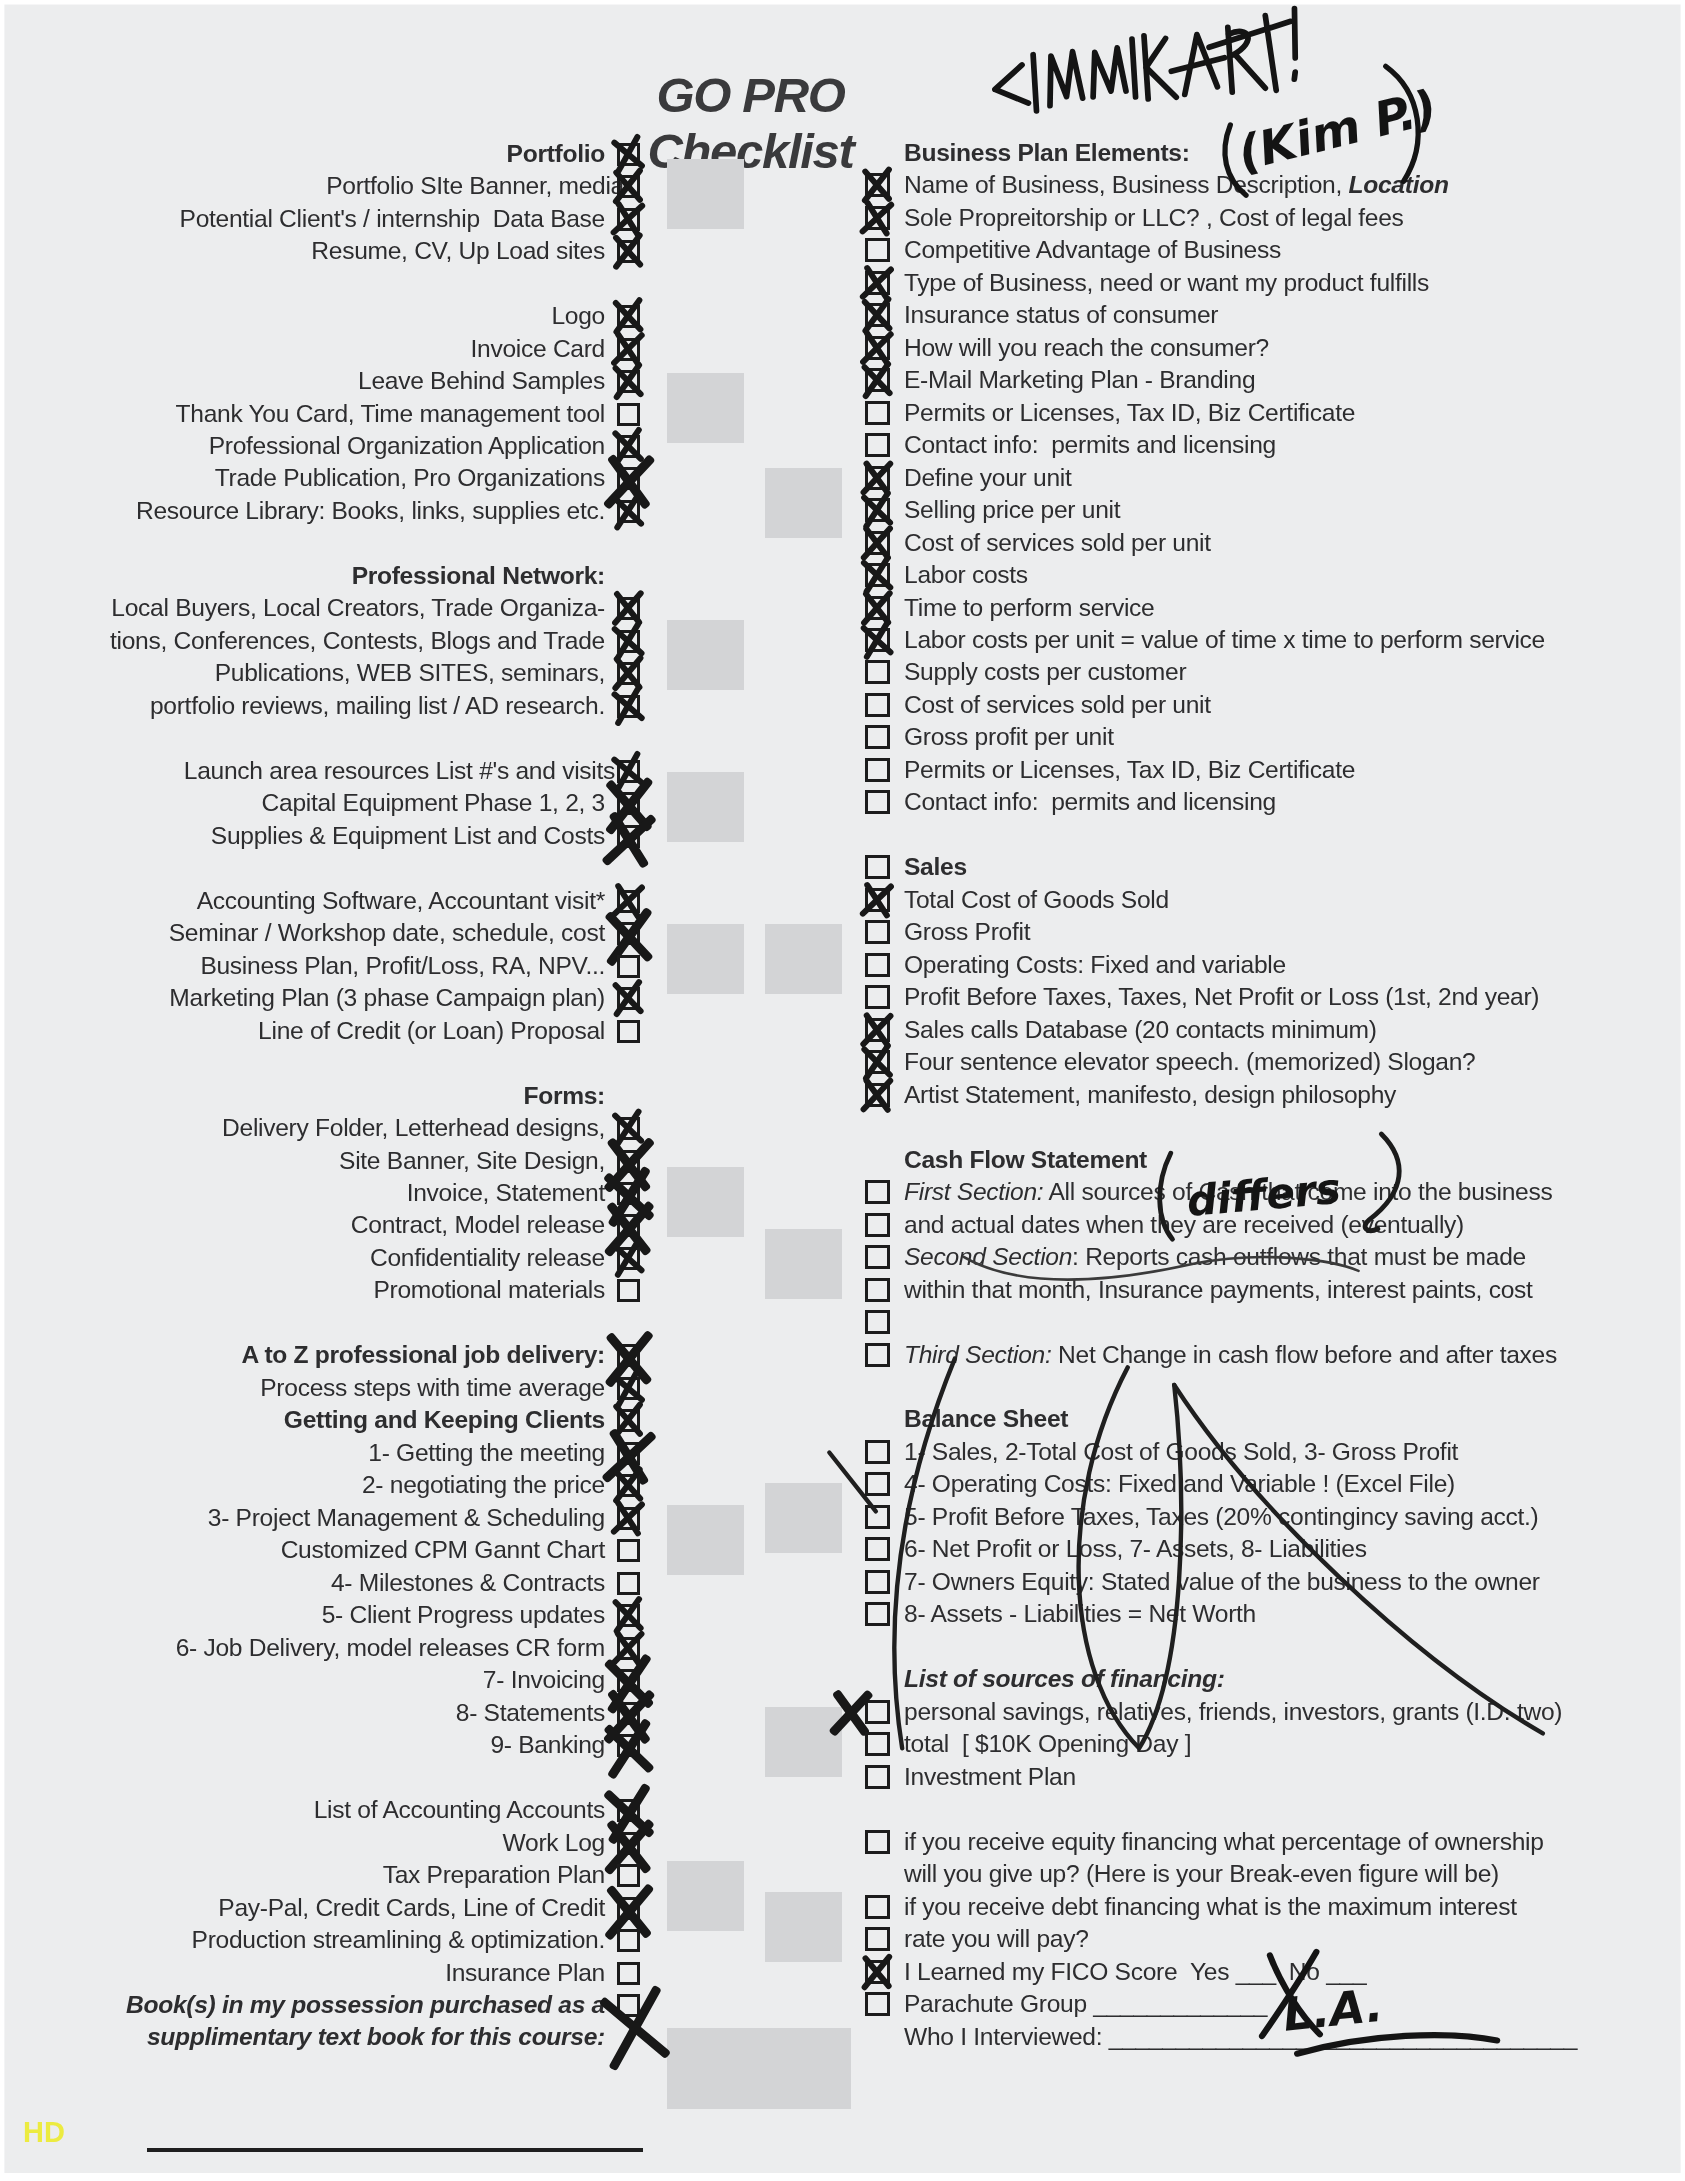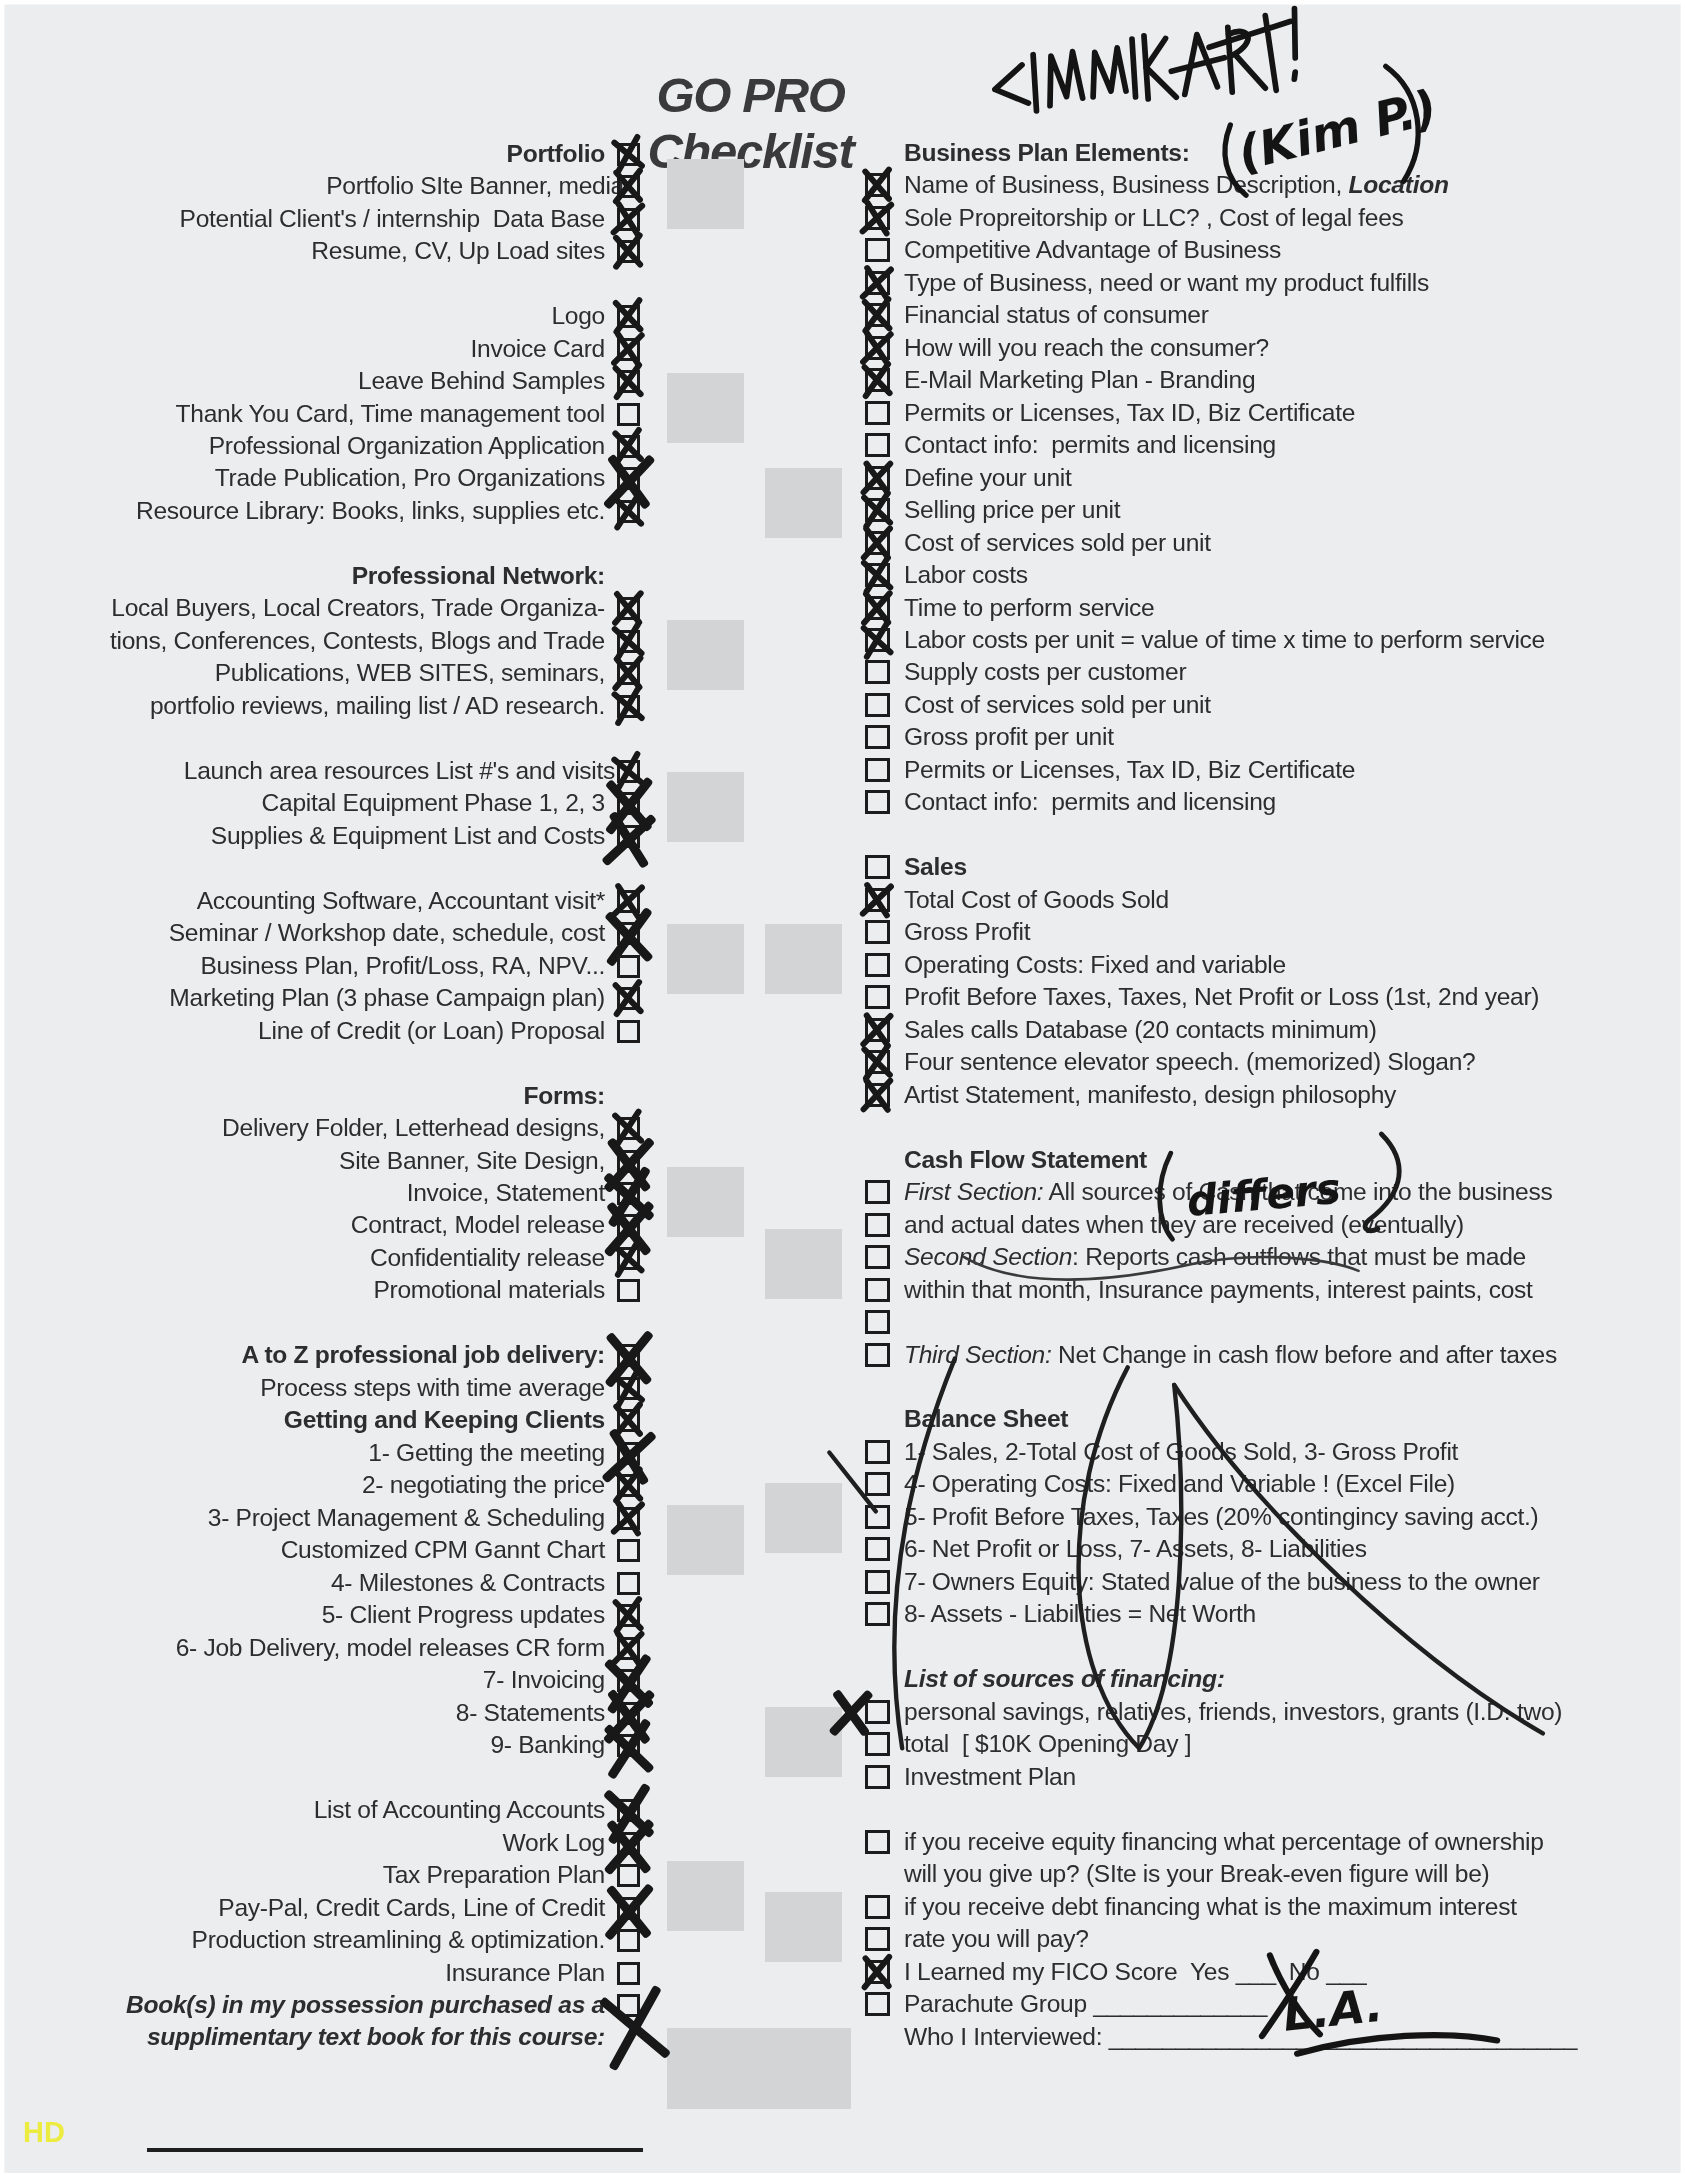--- a/index.html
+++ b/index.html
@@ -332,21 +332,21 @@
       <div class="row right" style="top: 235px;">
         <span class="lbl">Competitive Advantage of Business</span>
         <span class="cbox"></span>
       </div>
       <div class="row right" style="top: 268px;">
         <span class="lbl">Type of Business, need or want my product fulfills</span>
         <span class="cbox"></span>
         <span class="xmark" style="width: 40px; height: 40px; left: 857px; top: -5.3px; transform: rotate(8deg);"></span>
       </div>
       <div class="row right" style="top: 300px;">
-        <span class="lbl">Financial status of consumer</span>
+        <span class="lbl">Insurance status of consumer</span>
         <span class="cbox"></span>
         <span class="xmark" style="width: 40px; height: 40px; left: 857px; top: -5.3px; transform: rotate(-2deg);"></span>
       </div>
       <div class="row right" style="top: 333px;">
         <span class="lbl">How will you reach the consumer?</span>
         <span class="cbox"></span>
         <span class="xmark" style="width: 40px; height: 40px; left: 857px; top: -5.3px; transform: rotate(7deg);"></span>
       </div>
       <div class="row right" style="top: 365px;">
         <span class="lbl">E-Mail Marketing Plan - Branding</span>
@@ -514,21 +514,21 @@
       </div>
       <div class="row right" style="top: 1762px;">
         <span class="lbl">Investment Plan</span>
         <span class="cbox"></span>
       </div>
       <div class="row right" style="top: 1827px;">
         <span class="lbl">if you receive equity financing what percentage of ownership</span>
         <span class="cbox"></span>
       </div>
       <div class="row right" style="top: 1859px;">
-        <span class="lbl">will you give up? (SIte is your Break-even figure will be)</span>
+        <span class="lbl">will you give up? (Here is your Break-even figure will be)</span>
       </div>
       <div class="row right" style="top: 1892px;">
         <span class="lbl">if you receive debt financing what is the maximum interest</span>
         <span class="cbox"></span>
       </div>
       <div class="row right" style="top: 1924px;">
         <span class="lbl">rate you will pay?</span>
         <span class="cbox"></span>
       </div>
       <div class="row right" style="top: 1957px;">

